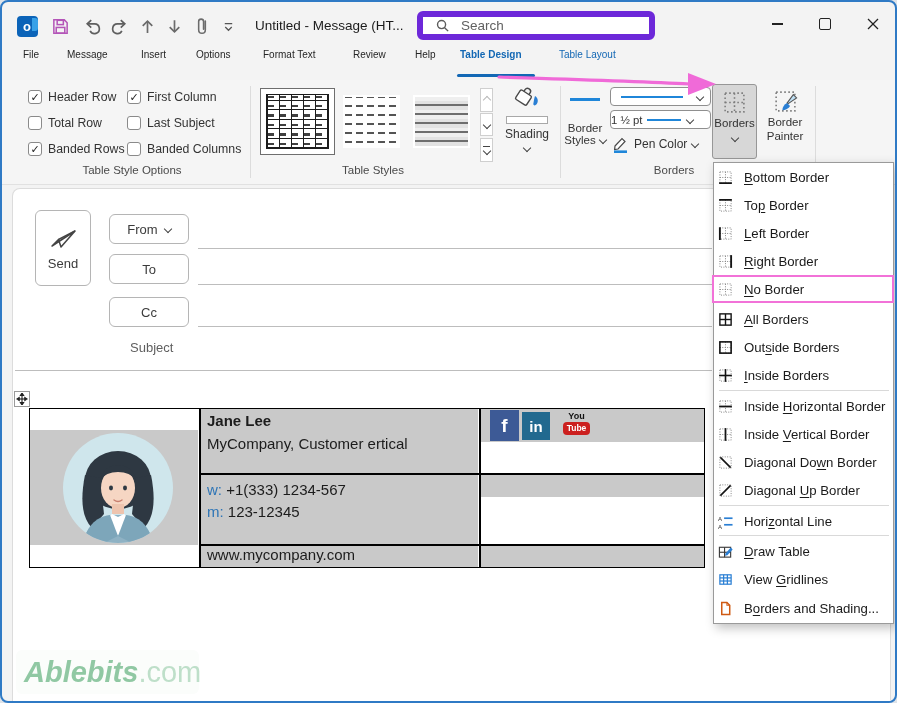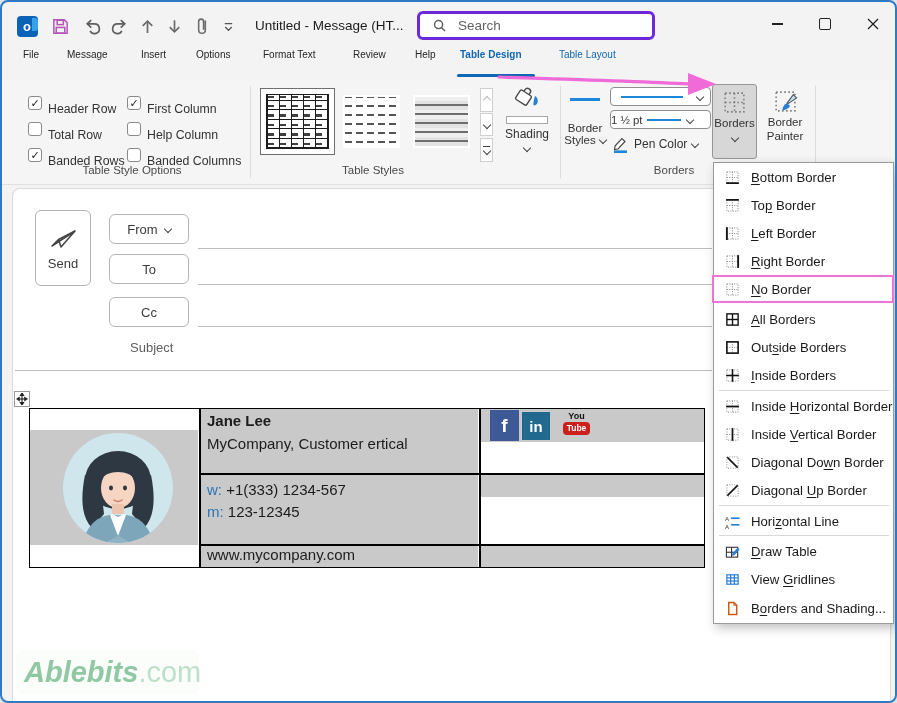--- a/index.html
+++ b/index.html
@@ -3,38 +3,38 @@
 <meta charset="utf-8">
 <style>
   html,body{margin:0;padding:0;background:#dfe3e8;font-family:"Liberation Sans",sans-serif;}
   .stage{position:relative;width:897px;height:703px;background:#f3f3f3;border:2px solid #2f7ac5;
          border-radius:8px;overflow:hidden;box-sizing:border-box;
          -webkit-font-smoothing:antialiased;}
   .abs{position:absolute;}
   
   .qat-btn{position:absolute;top:12px;width:24px;height:24px;display:flex;align-items:center;justify-content:center;}
   .win-title{position:absolute;top:16px;left:253px;font-size:13.5px;color:#1b1b1b;white-space:nowrap;}
-  .searchbox{position:absolute;left:415px;top:9px;width:238px;height:29px;background:#fff;border:3px solid #6d28d9;
+  .searchbox{position:absolute;left:415px;top:9px;width:238px;height:29px;background:#fff;border:6px solid #6d28d9;
              border-radius:6px;display:flex;align-items:center;box-sizing:border-box;padding-left:12px;gap:9px;}
   .searchbox input{border:none;outline:none;font-size:13.5px;color:#444;width:170px;background:transparent;font-family:inherit;}
   .searchbox input::placeholder{color:#616161;}
   .winctl{position:absolute;top:0;width:46px;height:44px;display:flex;align-items:center;justify-content:center;}
   
   .tab{position:absolute;top:47px;font-size:10px;color:#262626;white-space:nowrap;cursor:default;}
   .tab.ctx{color:#1267b4;}
   .tab.active{color:#1267b4;font-weight:700;}
   .tab-underline{position:absolute;left:455px;top:72px;width:78px;height:3px;background:#1267b4;border-radius:2px;}
   
   .ribbon{position:absolute;left:0;top:78px;width:897px;height:104px;background:#f5f5f5;border-bottom:1px solid #e1e1e1;}
   .vsep{position:absolute;top:84px;height:92px;width:1px;background:#dcdcdc;}
   .grouplabel{position:absolute;top:162px;font-size:11.5px;color:#4a4a4a;text-align:center;white-space:nowrap;}
   .cbrow{position:absolute;display:flex;align-items:center;gap:6px;}
   .cbox{width:14px;height:14px;border:1.2px solid #8a8a8a;border-radius:3px;background:#fff;display:flex;
         align-items:center;justify-content:center;font-size:11px;color:#222;line-height:1;box-sizing:border-box;}
-  .cblabel{font-size:12.3px;color:#333;white-space:nowrap;margin-top:12px;}
+  .cblabel{font-size:12.3px;color:#333;white-space:nowrap;}
   .thumb{position:absolute;background:#fff;box-sizing:border-box;}
   .thumb-sel{border:1.5px solid #6e6e6e;outline:2px solid #fff;outline-offset:-3.5px;}
   .tlayer{position:absolute;inset:5px;}
   .grid-solid{background-image:
      repeating-linear-gradient(90deg,#1c1c1c 0 1px,transparent 1px 12px),
      repeating-linear-gradient(0deg,#1c1c1c 0 1px,transparent 1px 9.4px),
      repeating-linear-gradient(0deg,#fff 0 3px,rgba(0,0,0,0) 3px 5.4px,#fff 5.4px 9.4px),
      repeating-linear-gradient(90deg,#3f3f3f 0 7px,rgba(0,0,0,0) 7px 12px);
      border:1px solid #1c1c1c;}
   .grid-light{background-image:
@@ -65,21 +65,21 @@
   
   .sigline{position:absolute;background:#000;}
   .gray{background:#c9c9c9;}
   .sigtext{position:absolute;font-size:15px;color:#1c1c1c;white-space:nowrap;}
   .bluekey{color:#2e75b6;}
   .social{position:absolute;display:flex;align-items:center;justify-content:center;color:#fff;font-weight:700;}
   
   .menu{position:absolute;left:711px;top:160px;width:181px;height:462px;background:#fff;border:1px solid #9a9a9a;
         box-shadow:3px 4px 10px rgba(0,0,0,.25);box-sizing:border-box;z-index:40;}
   .mi{position:absolute;left:712px;width:178px;height:24px;display:flex;align-items:center;gap:11px;
-      padding-left:11px;box-sizing:border-box;z-index:41;font-size:13.2px;color:#1a1a1a;white-space:nowrap;}
+      padding-left:4px;box-sizing:border-box;z-index:41;font-size:13.2px;color:#1a1a1a;white-space:nowrap;}
   .mi svg{flex:0 0 auto;}
   .mi .lbl u{text-underline-offset:2px;}
   .mi.hl{outline:2.5px solid #f272d8;outline-offset:0px;}
   .msep{position:absolute;left:717px;width:170px;height:1px;background:#d9d9d9;z-index:41;}
   
   .watermark{position:absolute;left:14px;top:648px;width:175px;height:44px;background:#fbfdfb;border-radius:6px;
              display:flex;align-items:center;padding-left:8px;font-size:29px;}
   .watermark b{color:#90c8a3;font-weight:700;font-style:italic;}
   .watermark span{color:#bedfc9;}
   .handlebox{position:absolute;left:12px;top:389px;width:16px;height:16px;border:1px solid #9a9a9a;background:#fff;
@@ -202,21 +202,21 @@
   <div class="cbrow" style="left:26px;top:140px">
     <span class="cbox">✓</span>
     <span class="cblabel">Banded Rows</span>
   </div>
   <div class="cbrow" style="left:125px;top:88px">
     <span class="cbox">✓</span>
     <span class="cblabel">First Column</span>
   </div>
   <div class="cbrow" style="left:125px;top:114px">
     <span class="cbox"></span>
-    <span class="cblabel">Help Column</span>
+    <span class="cblabel">Last Subject</span>
   </div>
   <div class="cbrow" style="left:125px;top:140px">
     <span class="cbox"></span>
     <span class="cblabel">Banded Columns</span>
   </div>
   <div class="grouplabel" style="left:55px;width:150px">Table Style Options</div>
   <div class="vsep" style="left:248px"></div>
 
   <div class="thumb thumb-sel" style="left:258px;top:86px;width:75px;height:67px">
     <div class="tlayer grid-solid"></div>

